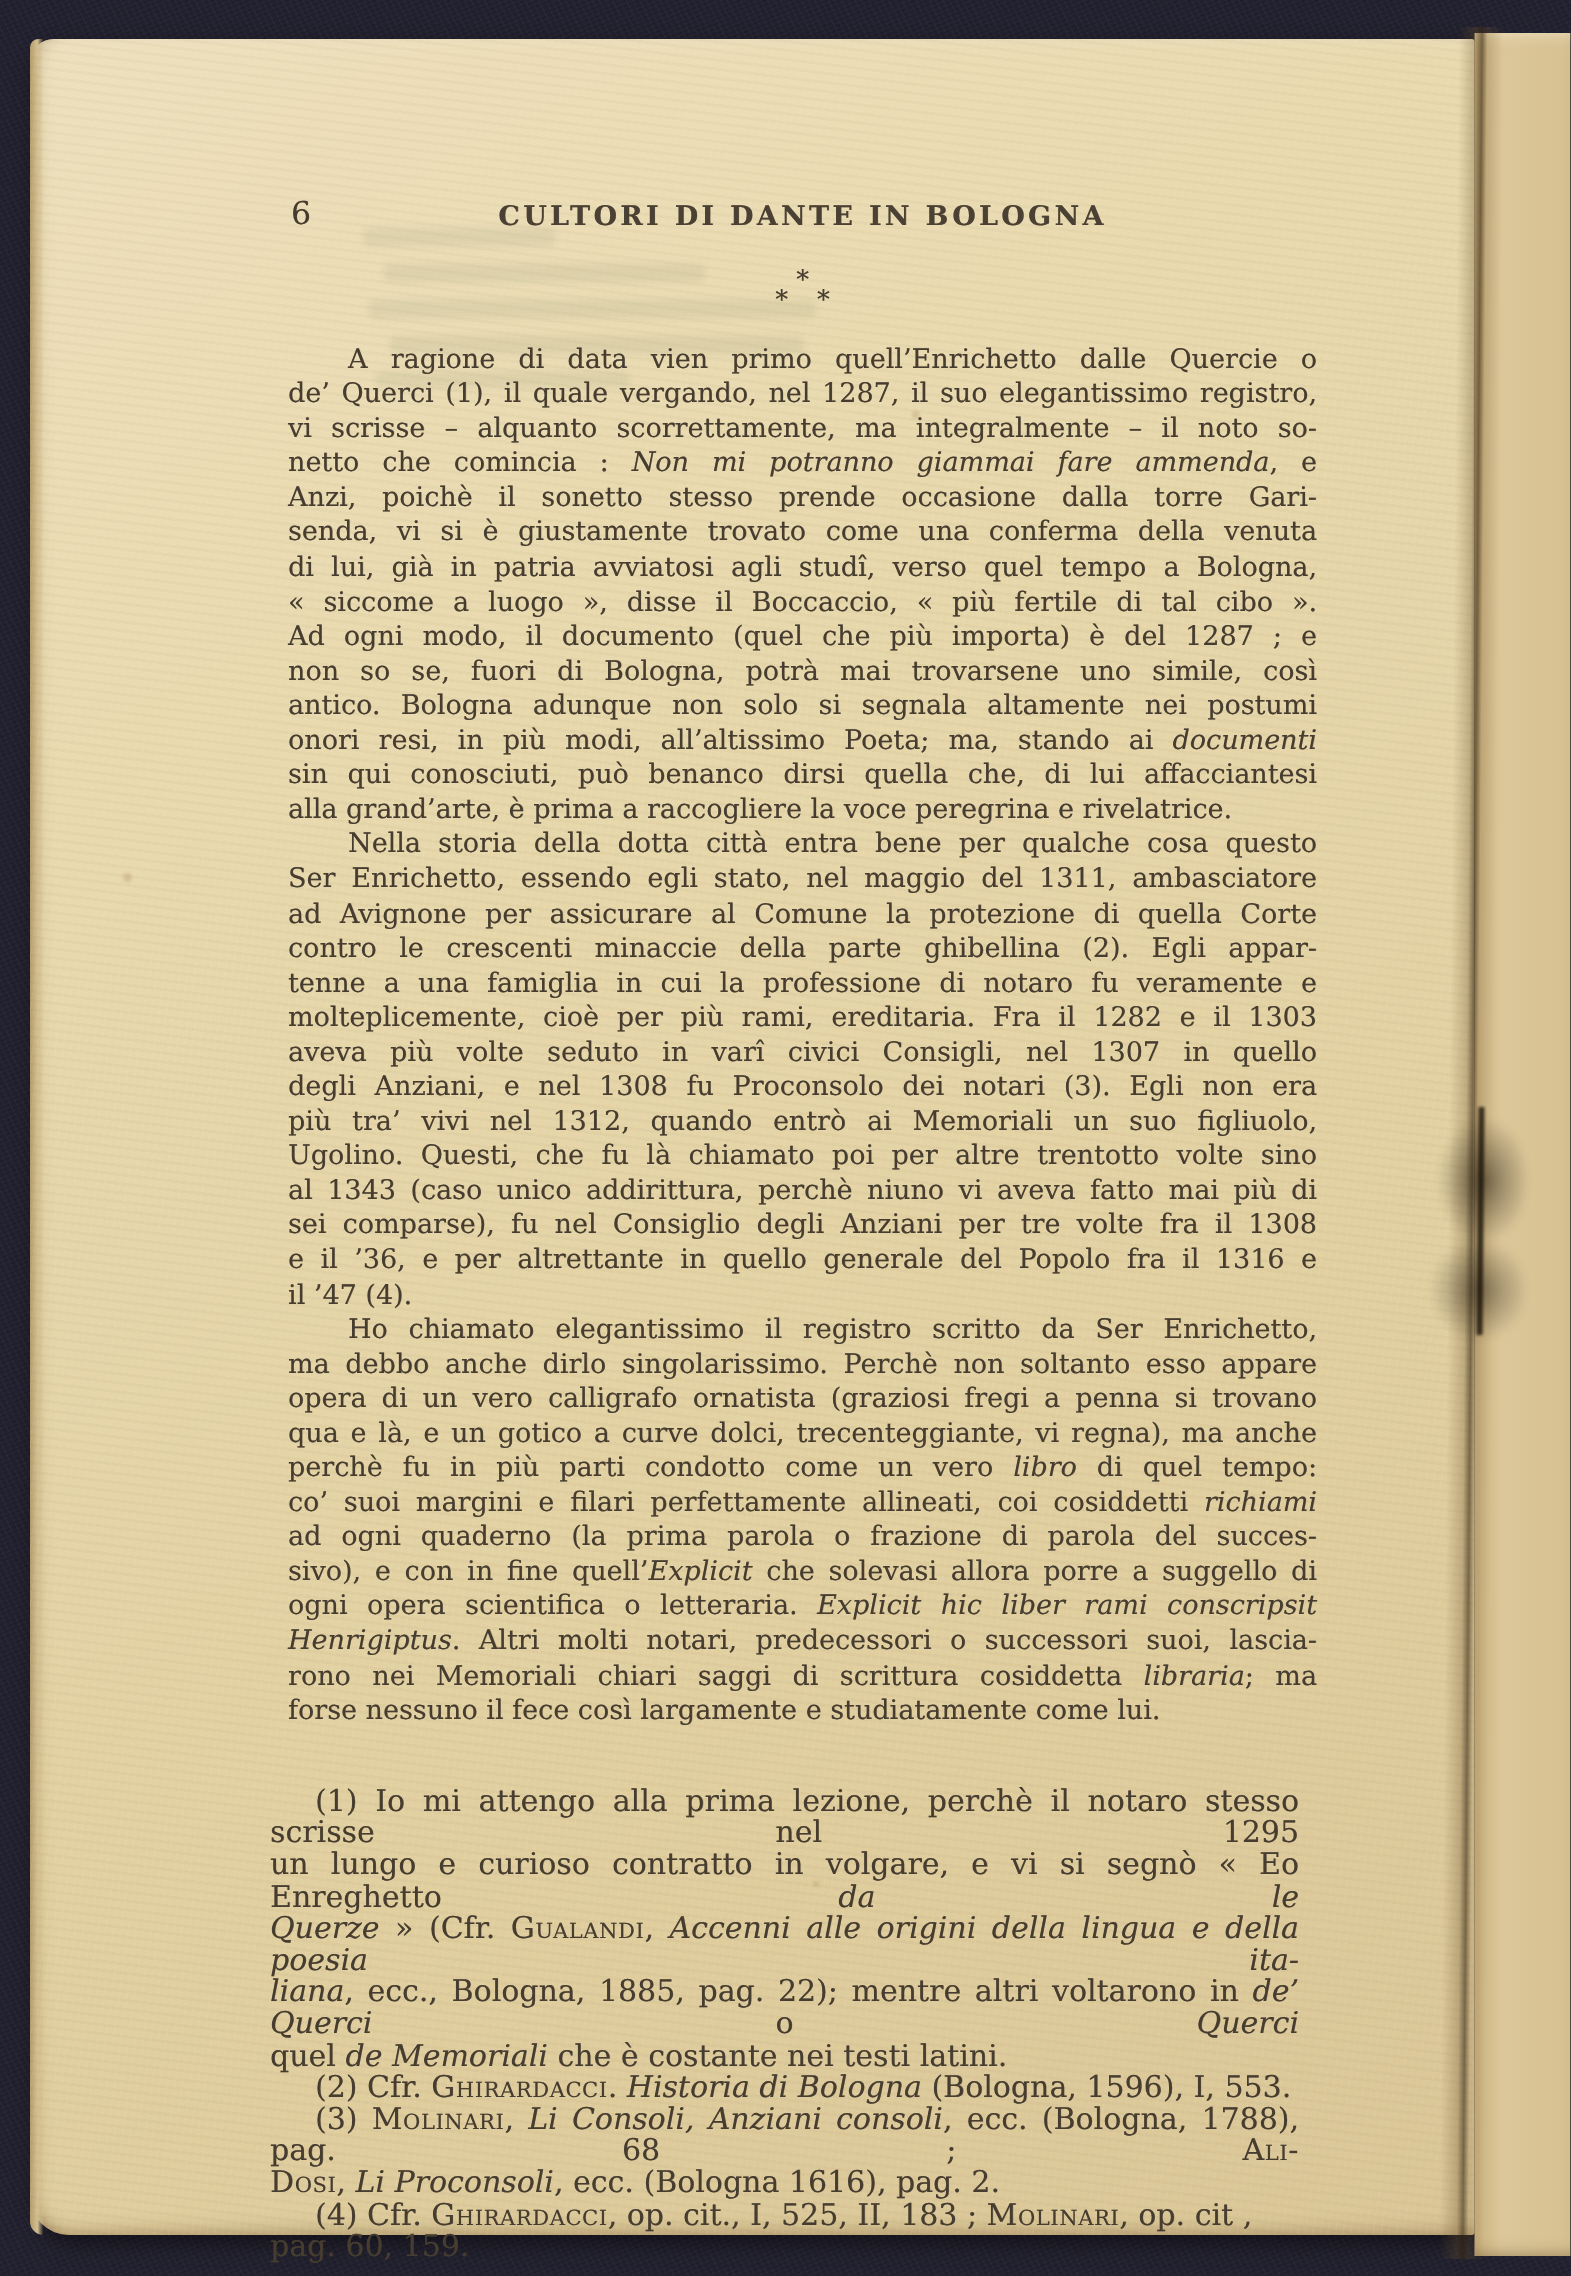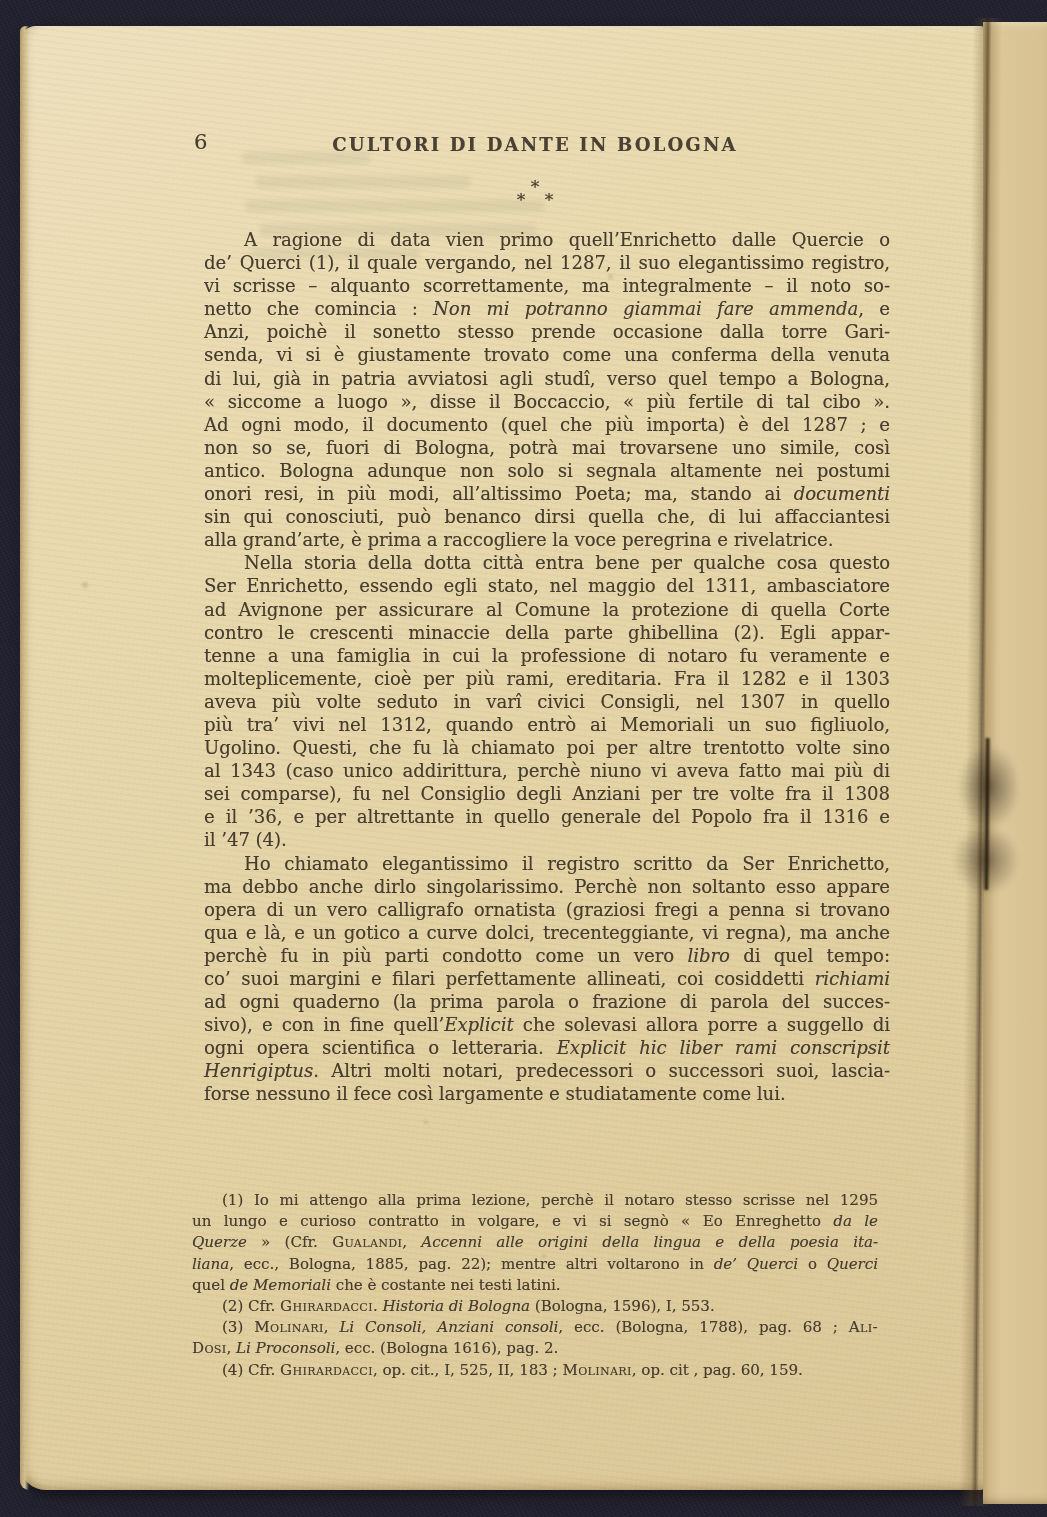--- a/index.html
+++ b/index.html
@@ -80,26 +80,26 @@
   .page-number{position:absolute;left:2px;top:0;font-size:21px;}
   .running-title{
     position:absolute;left:0;right:0;top:4px;text-align:center;
     font-size:18px;font-weight:bold;letter-spacing:2.2px;color:#4a4134;
   }
 
   .asterism{position:absolute;left:172px;top:155px;width:686px;text-align:center;line-height:12px;font-size:17px;}
   .asterism .row2{letter-spacing:7px;display:block;margin-top:1px;text-indent:7px;}
 
   .body-text{
-    position:absolute;left:184px;top:202px;width:686px;
+    position:absolute;left:172px;top:202px;width:686px;
     font-size:18px;line-height:23.1px;
   }
   .footnotes{
-    position:absolute;left:172px;top:1164px;width:686px;
-    font-size:15px;line-height:21.2px;
+    position:absolute;left:160px;top:1164px;width:686px;
+    font-size:20px;line-height:21.2px;
   }
   .line{min-height:1em;}
   .just{text-align:justify;text-align-last:justify;}
   .indent{text-indent:40px;}
   .footnotes .indent{text-indent:30px;}
   i{font-style:italic;}
   .sc{font-variant:small-caps;letter-spacing:.4px;text-align:center;}
 </style>
 </head>
 <body>
@@ -151,38 +151,40 @@
         <div class="line">alla grand’arte, è prima a raccogliere la voce peregrina e rivelatrice.</div>
       </div>
       <div>
         <div class="line indent just">Nella storia della dotta città entra bene per qualche cosa questo</div>
         <div class="line just">Ser Enrichetto, essendo egli stato, nel maggio del 1311, ambasciatore</div>
         <div class="line just">ad Avignone per assicurare al Comune la protezione di quella Corte</div>
         <div class="line just">contro le crescenti minaccie della parte ghibellina (2). Egli appar-</div>
         <div class="line just">tenne a una famiglia in cui la professione di notaro fu veramente e</div>
         <div class="line just">molteplicemente, cioè per più rami, ereditaria. Fra il 1282 e il 1303</div>
         <div class="line just">aveva più volte seduto in varî civici Consigli, nel 1307 in quello</div>
+        <div class="line just">degli Anziani, e nel 1308 fu Proconsolo dei notari (3). Egli non era</div>
         <div class="line just">più tra’ vivi nel 1312, quando entrò ai Memoriali un suo figliuolo,</div>
         <div class="line just">Ugolino. Questi, che fu là chiamato poi per altre trentotto volte sino</div>
         <div class="line just">al 1343 (caso unico addirittura, perchè niuno vi aveva fatto mai più di</div>
         <div class="line just">sei comparse), fu nel Consiglio degli Anziani per tre volte fra il 1308</div>
         <div class="line just">e il ’36, e per altrettante in quello generale del Popolo fra il 1316 e</div>
         <div class="line">il ’47 (4).</div>
       </div>
       <div>
         <div class="line indent just">Ho chiamato elegantissimo il registro scritto da Ser Enrichetto,</div>
         <div class="line just">ma debbo anche dirlo singolarissimo. Perchè non soltanto esso appare</div>
         <div class="line just">opera di un vero calligrafo ornatista (graziosi fregi a penna si trovano</div>
         <div class="line just">qua e là, e un gotico a curve dolci, trecenteggiante, vi regna), ma anche</div>
         <div class="line just">perchè fu in più parti condotto come un vero <i>libro</i> di quel tempo:</div>
         <div class="line just">co’ suoi margini e filari perfettamente allineati, coi cosiddetti <i>richiami</i></div>
         <div class="line just">ad ogni quaderno (la prima parola o frazione di parola del succes-</div>
         <div class="line just">sivo), e con in fine quell’<i>Explicit</i> che solevasi allora porre a suggello di</div>
         <div class="line just">ogni opera scientifica o letteraria. <i>Explicit hic liber rami conscripsit</i></div>
         <div class="line just"><i>Henrigiptus</i>. Altri molti notari, predecessori o successori suoi, lascia-</div>
+        <div class="line just">rono nei Memoriali chiari saggi di scrittura cosiddetta <i>libraria</i>; ma</div>
         <div class="line">forse nessuno il fece così largamente e studiatamente come lui.</div>
       </div>
     </div>
 
   <div class="footnotes ink">
       <div>
         <div class="line indent just">(1) Io mi attengo alla prima lezione, perchè il notaro stesso scrisse nel 1295</div>
         <div class="line just">un lungo e curioso contratto in volgare, e vi si segnò « Eo Enreghetto <i>da le</i></div>
         <div class="line just"><i>Querze</i> » (Cfr. <span class="sc">Gualandi</span>, <i>Accenni alle origini della lingua e della poesia ita-</i></div>
         <div class="line just"><i>liana</i>, ecc., Bologna, 1885, pag. 22); mentre altri voltarono in <i>de’ Querci</i> o <i>Querci</i></div>

